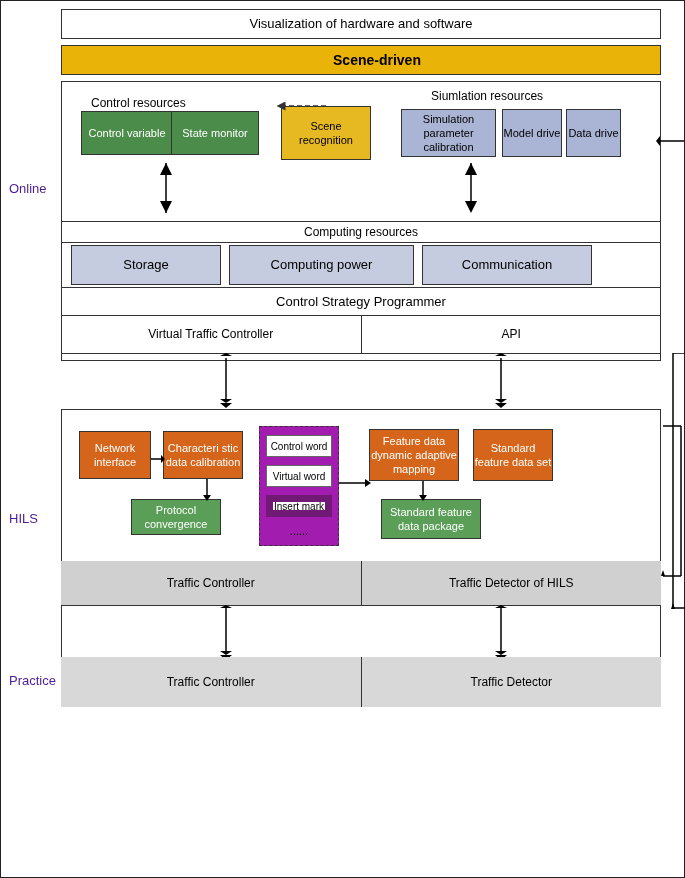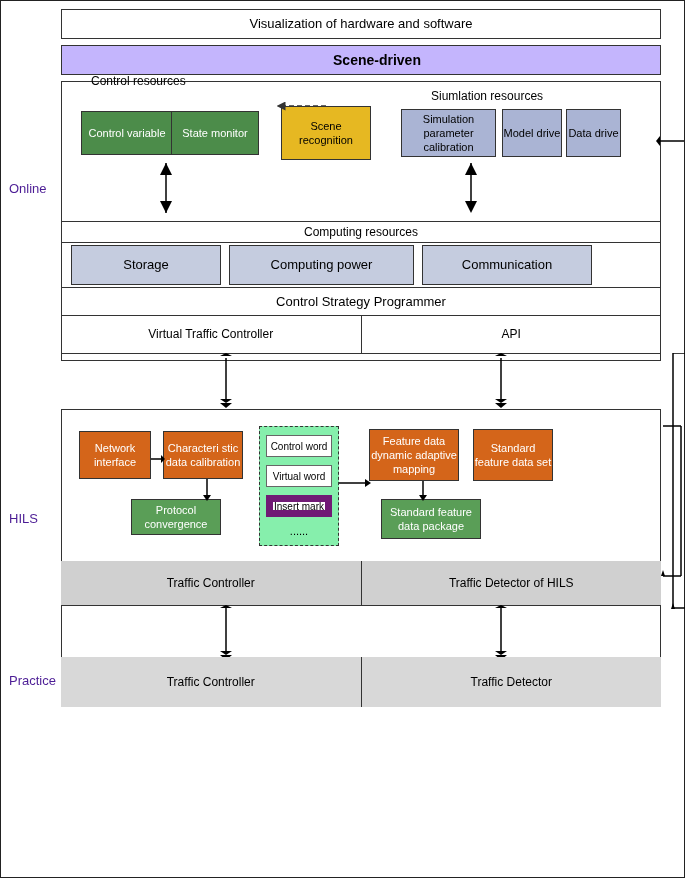--- a/index.html
+++ b/index.html
@@ -30,29 +30,29 @@
       position: absolute;
       border: 1.5px solid #333;
       background: #fff;
       display: flex;
       align-items: center;
       justify-content: center;
       text-align: center;
       font-size: 12px;
       line-height: 1.3;
     }
-    .box-cyan { background: #c4b5fd; border-color: #333; padding-left: 32px; }
+    .box-cyan { background: #eab308; border-color: #333; padding-left: 32px; }
     .box-blue-light { background: #aab4d4; border-color: #333; }
     .box-blue-lighter { background: #c5ccdf; border-color: #333; }
     .box-green { background: #4c8c4a; color: #fff; border-color: #333; }
     .box-green2 { background: #5a9e57; color: #fff; border-color: #333; }
     .box-orange { background: #d4651a; color: #fff; border-color: #333; }
     .box-yellow { background: #e6b822; border-color: #333; }
     .box-white { background: #fff; border-color: #333; }
-    .box-dashed { border: 1.5px dashed #333; background: #86efac; }
+    .box-dashed { border: 1.5px dashed #333; background: #a21caf; }
     
     .section-border {
       position: absolute;
       border: 1.5px solid #333;
     }
   </style>
 </head>
 <body>
 
 <div class="diagram">
@@ -62,21 +62,21 @@
   </div>
 
   <div class="box box-cyan" style="left:60px;top:44px;width:600px;height:30px;font-size:14px;font-weight:bold;">
     <span>Scene-driven</span>
   </div>
 
   <div class="section-border" style="left:60px;top:80px;width:600px;height:280px;"></div>
 
   <div class="section-label" style="left:8px;top:180px;">Online</div>
 
-  <div style="position:absolute;left:90px;top:73px;font-size:12px;">
+  <div style="position:absolute;left:90px;top:95px;font-size:12px;">
     <span>Control resources</span>
   </div>
 
   <div style="position:absolute;left:430px;top:88px;font-size:12px;">
     <span>Siumlation  resources</span>
   </div>
 
   <div class="box box-green" style="left:80px;top:110px;width:92px;height:44px;font-size:11px;">
     <span>Control variable</span>
   </div>

